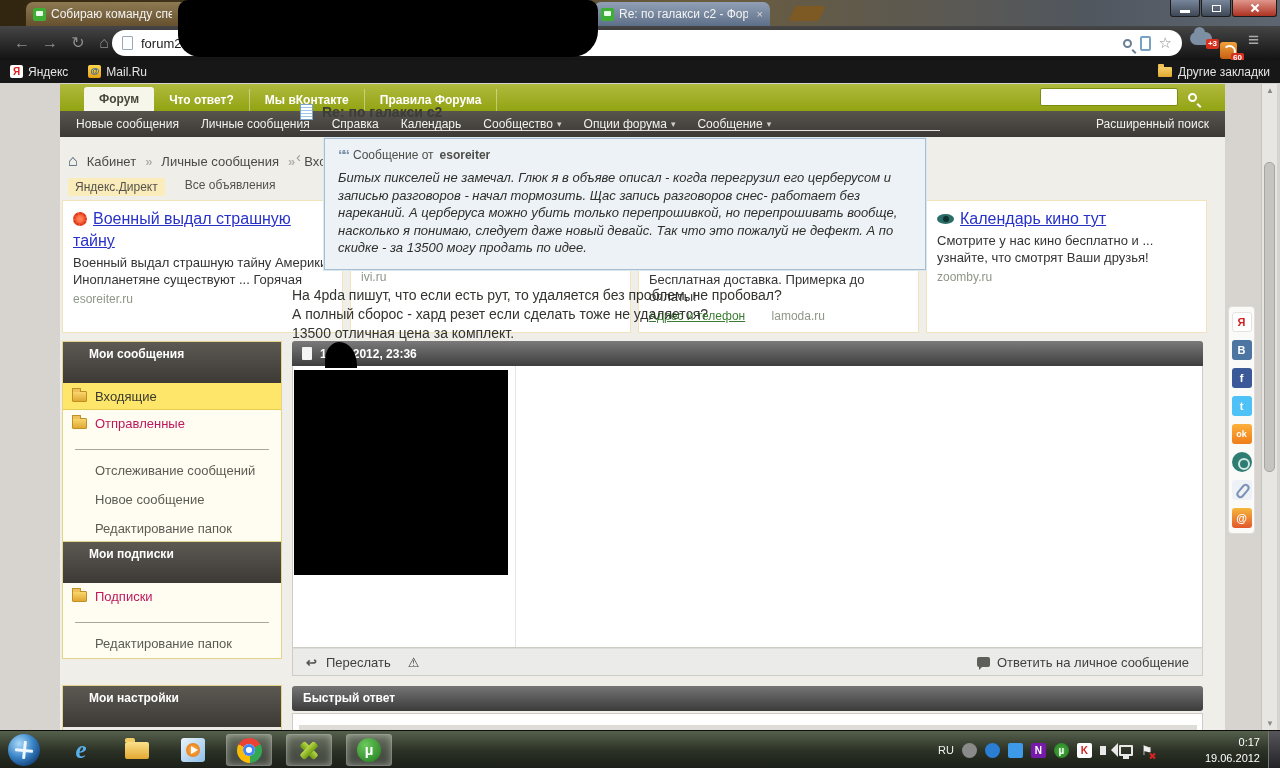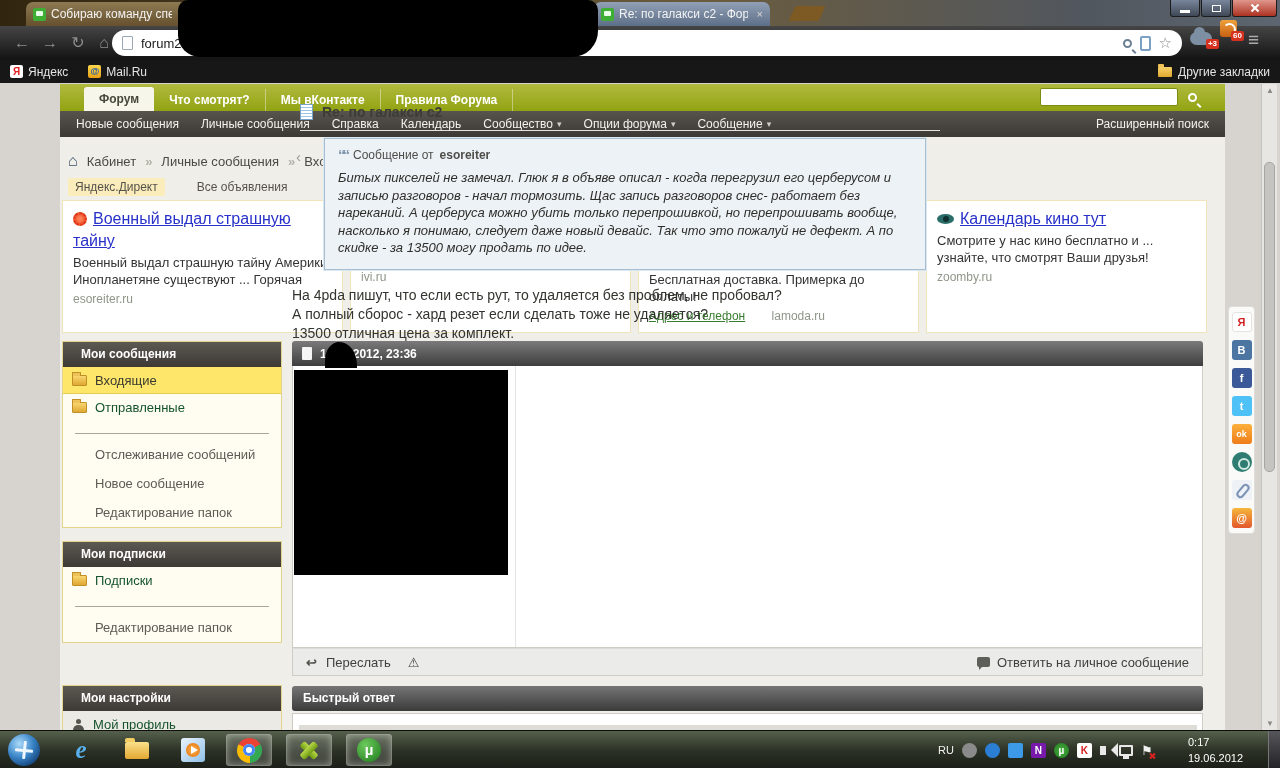--- a/index.html
+++ b/index.html
@@ -37,21 +37,21 @@
   .pageicon{width:11px;height:14px;background:#fdfdfd;border:1px solid #9aa7b5;border-radius:1px;flex:0 0 auto}
   .ab-spacer{flex:1}
   .magicon{width:9px;height:9px;border:2px solid #6b7f93;border-radius:50%;position:relative;flex:0 0 auto}
   .magicon::after{content:"";position:absolute;left:8px;top:8px;width:2px;height:5px;background:#6b7f93;transform:rotate(-45deg)}
   .deviceicon{width:11px;height:15px;border:2px solid #7aa0c4;border-radius:2px;flex:0 0 auto}
   .staricon{color:#8a8a8a;font-size:15px;flex:0 0 auto}
   .extbadge{position:absolute;right:-7px;bottom:-4px;background:#d5311e;color:#fff;font-size:8px;
             font-weight:bold;padding:0 2px;border-radius:2px;line-height:10px}
   #ext-cloud{left:1190px;top:32px;width:22px;height:13px;background:#7c8fa3;border-radius:7px}
   #ext-cloud::before{content:"";position:absolute;left:4px;top:-5px;width:11px;height:11px;background:#7c8fa3;border-radius:50%}
-  #ext-orange{left:1220px;top:20px;width:17px;height:17px;border-radius:3px;background:linear-gradient(#f0a13c,#c65f12)}
+  #ext-orange{left:1220px;top:42px;width:17px;height:17px;border-radius:3px;background:linear-gradient(#f0a13c,#c65f12)}
   #ext-orange::before{content:"";position:absolute;left:3px;top:3px;width:9px;height:9px;border:2px solid #fff;border-radius:50%;border-left-color:transparent;border-bottom-color:transparent}
   #menubtn{left:1248px;top:29px;color:#a9a9a9;font-size:19px}
 
   #bmbar{left:0;top:60px;width:1280px;height:23px;background:#171717;display:flex;align-items:center;
          padding:0 10px;gap:20px;font-size:12px;color:#e4e4e4}
   .bmitem{display:flex;align-items:center;gap:5px}
   .ya-ico{width:13px;height:13px;background:#fff;border-radius:2px;color:#e02020;font-weight:bold;
           font-size:10px;text-align:center;line-height:13px}
   .mail-ico{width:13px;height:13px;background:linear-gradient(#ffd84d,#e8a013);border-radius:2px;
             color:#1c5fb0;font-weight:bold;font-size:9px;text-align:center;line-height:13px}
@@ -81,21 +81,21 @@
            background:linear-gradient(#57534d,#3c3834);display:flex;align-items:center;gap:22px;
            padding:0 16px;font-size:12px;color:#f2f2ee}
   .navlink{display:flex;align-items:center;gap:4px;white-space:nowrap}
   .caret{font-size:9px;color:#cfcfc8}
   .advanced{margin-left:auto}
 
   #crumbs{position:absolute;left:8px;top:68px;display:flex;gap:9px;align-items:center;font-size:13px;color:#4a4a46}
   .homeico{color:#3a506b;font-size:16px}
   .crumbsep{color:#b3b3aa;font-weight:bold}
 
-  #directrow{position:absolute;left:8px;top:94px;display:flex;gap:32px;align-items:center;font-size:12px;color:#55524c}
+  #directrow{position:absolute;left:8px;top:94px;display:flex;gap:20px;align-items:flex-start;font-size:12px;color:#55524c}
   .directchip{background:#fbedbb;padding:2px 7px;border-radius:2px}
 
   .ad{position:absolute;top:116px;width:281px;height:133px;background:#fff;border:1px solid #f1e4bd;
       padding:7px 10px;font-size:13px;color:#333;line-height:17px}
   #ad1{left:2px}#ad2{left:290px}#ad3{left:578px}#ad4{left:866px}
   .adtitle{color:#2831c9;text-decoration:underline;font-size:16px;line-height:22px}
   .adbody{margin-top:2px}
   .adfoot{margin-top:3px;font-size:12px}
   .addomain{color:#8e9688}
   .adlink{color:#3a7d32;text-decoration:underline;margin-right:23px}
@@ -104,23 +104,23 @@
   .ico-ivi{display:inline-block;width:18px;height:15px;background:#e8175d;border-radius:2px;color:#fff;
            font-size:9px;font-weight:bold;font-style:italic;text-align:center;line-height:15px;vertical-align:-1px;margin-right:6px}
   .ico-la{display:inline-block;width:17px;height:16px;background:#1d2430;color:#fff;font-style:italic;
           font-family:"Liberation Serif",serif;font-size:12px;text-align:center;line-height:16px;vertical-align:-2px;margin-right:6px}
   .ico-eye{display:inline-block;width:17px;height:10px;background:#2a6d68;border-radius:50%;position:relative;margin-right:6px}
   .ico-eye::after{content:"";position:absolute;left:6px;top:2px;width:6px;height:6px;background:#10312e;border-radius:50%}
 
   
   .sb{position:absolute;left:2px;width:220px;background:#fffdf2;border:1px solid #e3d489}
   #sb1{top:257px}#sb2{top:457px}#sb3{top:601px;height:69px;overflow:hidden}
-  .sbhead{height:25px;background:linear-gradient(#5c5852,#3d3935);color:#fff;font-weight:bold;
-          font-size:12px;line-height:25px;padding:0 18px}
-  .sbrow{display:flex;align-items:center;gap:8px;height:27px;padding:0 9px;font-size:13px;color:#14532d}
+  .sbhead{height:41px;background:linear-gradient(#5c5852,#3d3935);color:#fff;font-weight:bold;
+          font-size:12px;line-height:25px;padding:0 26px}
+  .sbrow{display:flex;align-items:center;gap:8px;height:27px;padding:0 9px;font-size:13px;color:#be185d}
   .sbrow.inbox{background:#fde669;border-bottom:1px solid #e6cd52;color:#39392f}
   .sbrow.profile{background:#eceae4}
   .sbdivider{height:1px;background:#a9a49c;margin:12px 12px 6px}
   .sblink{display:block;padding:7px 0 7px 32px;font-size:13px;color:#5c5c55}
   .ficon{width:15px;height:11px;background:linear-gradient(#f9d66f,#e0a832);border:1px solid #c08f25;border-radius:1px;position:relative;flex:0 0 auto}
   .ficon::before{content:"";position:absolute;left:-1px;top:-4px;width:7px;height:3px;background:#eec25a;border:1px solid #c08f25;border-bottom:none;border-radius:1px 1px 0 0}
   .person{width:13px;height:12px;position:relative;flex:0 0 auto}
   .person::before{content:"";position:absolute;left:4px;top:0;width:5px;height:5px;background:#56564f;border-radius:50%}
   .person::after{content:"";position:absolute;left:1px;top:6px;width:11px;height:6px;background:#56564f;border-radius:5px 5px 0 0}
 
@@ -213,21 +213,21 @@
   .t-n{background:#7719aa}
   .t-ut{background:radial-gradient(#4fae43,#1d7a1d);border-radius:50%}
   .t-k{background:#fff;color:#d21f1f}
   .spk{width:6px;height:9px;background:#e8e8e8;position:relative;margin-right:5px}
   .spk::before{content:"";position:absolute;left:4px;top:-3px;border:7px solid transparent;border-right:7px solid #e8e8e8}
   .net{width:14px;height:11px;border:2px solid #e8e8e8;border-radius:1px;position:relative}
   .net::after{content:"";position:absolute;left:2px;bottom:-5px;width:6px;height:3px;background:#e8e8e8}
   .flagico{position:relative;color:#f0f0f0;font-size:13px;line-height:15px}
   .flagico::before,.flagico::after{content:"";position:absolute;right:-3px;bottom:1px;width:7px;height:2px;background:#d22}
   .flagico::before{transform:rotate(45deg)}.flagico::after{transform:rotate(-45deg)}
-  #clock{position:absolute;left:1188px;top:3px;width:72px;text-align:left;color:#fff;font-size:11px;line-height:16px}
+  #clock{position:absolute;left:1188px;top:3px;width:72px;text-align:right;color:#fff;font-size:11px;line-height:16px}
   #showdesk{position:absolute;left:1268px;top:0;width:12px;height:38px;border-left:1px solid #777;
             background:linear-gradient(#56565a,#222226)}
 </style>
 </head>
 <body>
 
 <div id="screen">
 
   <div class="abs" id="tabstrip">
     <div class="abs tab" id="tab1">
@@ -288,21 +288,21 @@
     </span>
   </div>
 
   <div class="abs" id="blob-top"></div>
   <div class="abs" id="blob-notch"></div>
 
   <div class="abs" id="col">
 
     <div id="greenbar">
       <span class="gtab active">Форум</span>
-      <span class="gtab">Что смотрят?</span>
+      <span class="gtab">Что ответ?</span>
       <span class="gtab">Мы вКонтакте</span>
       <span class="gtab">Правила Форума</span>
       <span id="fsearch"></span>
       <span id="fsearchbtn"><span class="mag-w"></span></span>
     </div>
 
     <div id="darknav">
       <span class="navlink">
           <span>Новые сообщения</span>
         </span>

